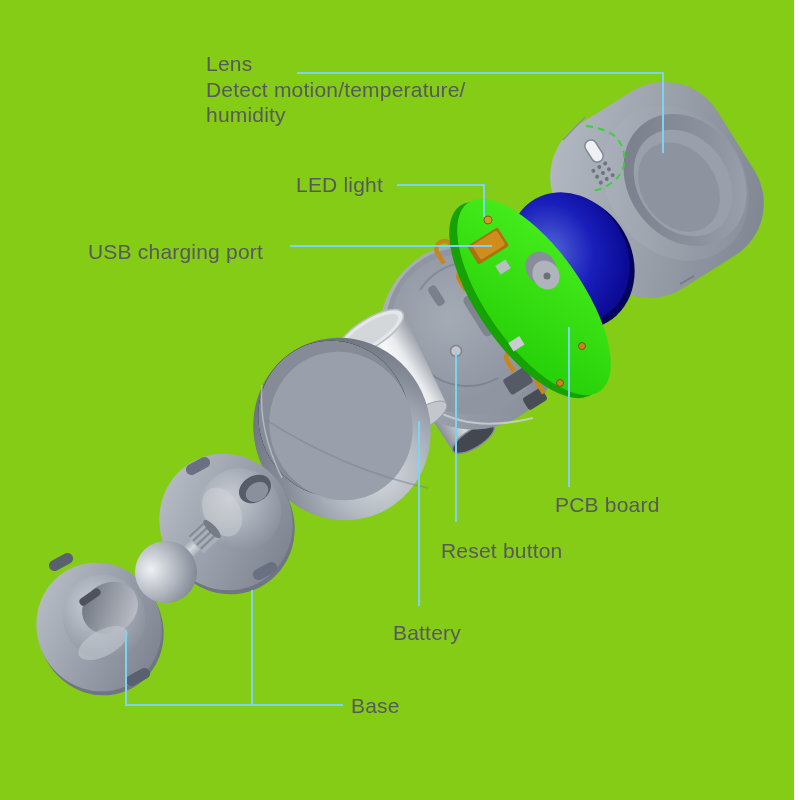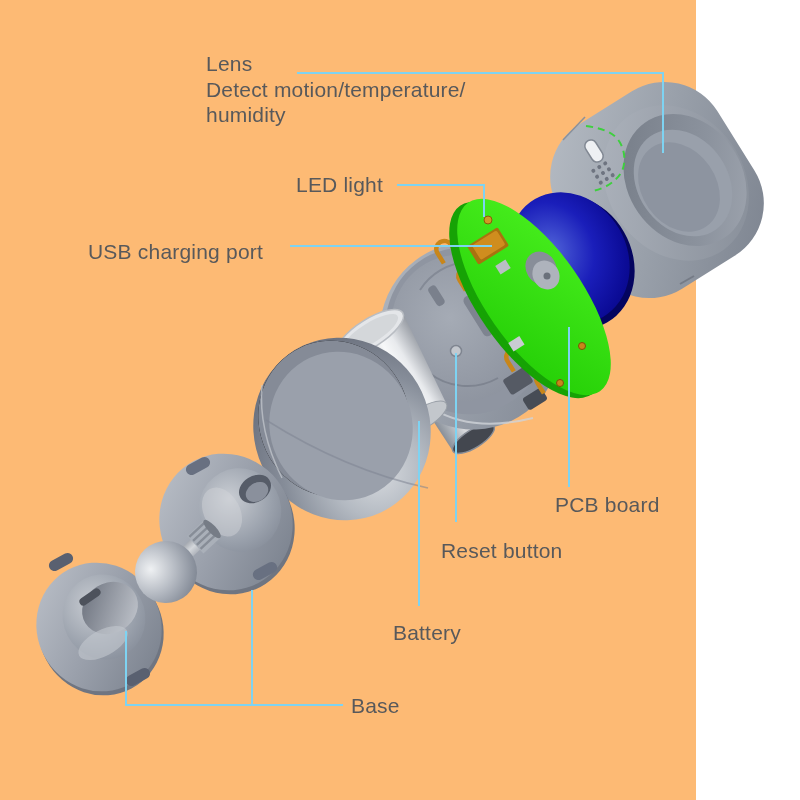--- a/index.html
+++ b/index.html
@@ -1,16 +1,16 @@
 <!DOCTYPE html>
 <html style="--callout_line: #7ed3f2; --label_text: #58595b; --pcb_green: #2fd60b; --lens_blue: #1318b0; --contact_orange: #c8861a; --gasket_green: #3ecf3e; --part_gray: #9aa1ac; --background: #ffffff;"><head>
 <meta charset="utf-8">
 <style>
   html,body{margin:0;padding:0;background:#fff;width:800px;height:800px;overflow:hidden}
-  .stage{position:relative;width:696px;height:800px;background:#fdba74}
+  .stage{position:relative;width:794px;height:800px;background:#84cc16}
   .callout{fill:none;stroke:var(--callout_line,#7ed3f2);stroke-width:2px}
   .lbl{font-family:"Liberation Sans",sans-serif;font-size:21px;fill:var(--label_text,#58595b);letter-spacing:.2px}
   .spring{fill:none;stroke:var(--contact_orange,#c8861a);stroke-width:4.5px}
   .gasket{fill:none;stroke:var(--gasket_green,#3ecf3e);stroke-width:2px;stroke-dasharray:7 5}
 </style>
 </head>
 <body>
 
 <div class="stage">
 <svg width="800" height="800" viewBox="0 0 800 800">

